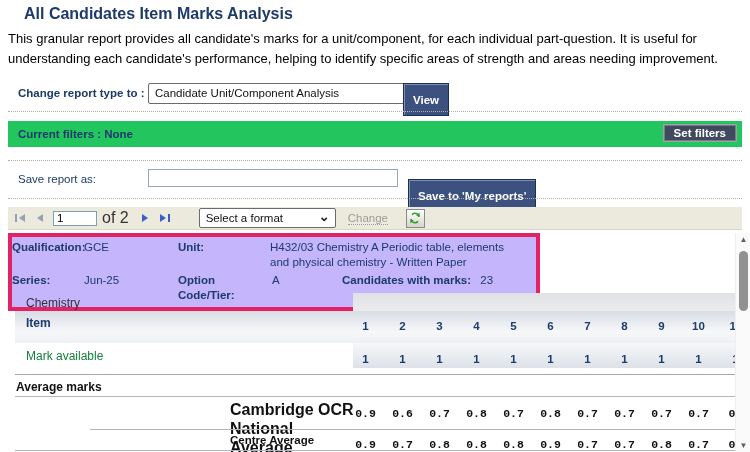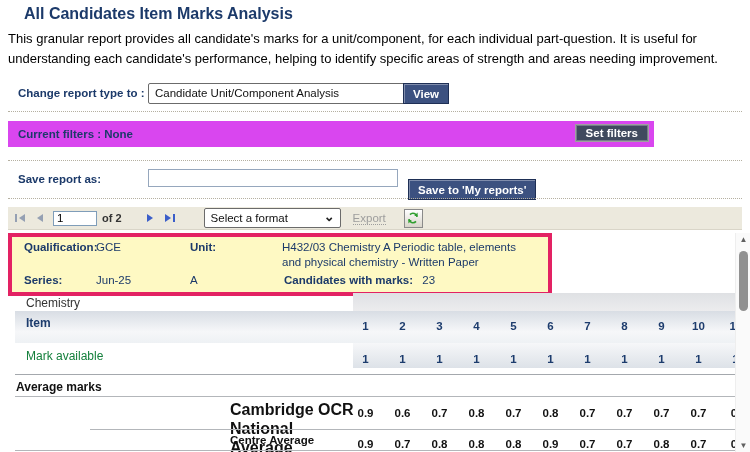--- a/index.html
+++ b/index.html
@@ -15,69 +15,69 @@
   .rt-label{position:absolute;left:18px;top:87px;font-size:11.5px;font-weight:bold;color:#1c3a6a;}
   .fake-select{
     position:absolute;background:#fff;border:1px solid #6b6b6b;border-radius:2px;
     font-size:11.5px;color:#111;padding:3px 20px 0 6px;box-sizing:border-box;height:21px;
   }
   .fake-select .chev{position:absolute;right:5px;top:0px;font-size:13px;color:#222;font-weight:bold;}
   .rt-select{left:148px;top:83px;width:280px;}
   .btn-navy{
     position:absolute;background:#3c5180;color:#fff;font-weight:bold;font-size:11.5px;
     border:1px solid #1e2f55;box-shadow:inset 1px 1px 0 rgba(255,255,255,.35);
-    padding:3px 9px;height:21px;box-sizing:border-box;cursor:pointer;
+    padding:3px 9px;height:33px;box-sizing:border-box;cursor:pointer;
     font-family:"Liberation Sans",sans-serif;
   }
   .view-btn{left:403px;top:83px;}
 
   .dotted-sep{position:absolute;left:8px;width:734px;height:0;border-top:1px dotted #b5b0a1;}
   .sep1{top:111px;} .sep2{top:160px;} .sep3{top:198px;}
 
   
-  .filters-bar{position:absolute;left:8px;top:121px;width:646px;height:26px;background:#d946ef;}
+  .filters-bar{position:absolute;left:8px;top:121px;width:734px;height:26px;background:#22c55e;}
   .filters-label{position:absolute;left:10px;top:7px;font-size:11.5px;font-weight:bold;color:#1c3a6a;}
   .setfilters-btn{
     position:absolute;right:5px;top:3px;background:#404a5e;color:#fff;font-weight:bold;
     font-size:11.5px;border:1px solid #a0a0a0;box-shadow:inset 0 0 0 1px rgba(255,255,255,.28);
     padding:2px 10px;cursor:pointer;font-family:"Liberation Sans",sans-serif;
   }
 
   
-  .save-label{position:absolute;left:18px;top:173px;font-size:11.5px;font-weight:bold;color:#1c3a6a;}
+  .save-label{position:absolute;left:18px;top:173px;font-size:11.5px;font-weight:normal;color:#1c3a6a;}
   .save-input{
     position:absolute;left:148px;top:169px;width:250px;height:18px;border:1px solid #96a7bd;
     font-size:11.5px;padding:0 3px;box-sizing:border-box;
   }
   .save-btn{left:408px;top:179px;}
 
   
   .toolbar{
     position:absolute;left:8px;top:207px;width:734px;height:23px;background:#ece9dd;
     display:flex;align-items:center;border-bottom:1px solid #d9d5c8;box-sizing:border-box;
   }
   .nav-ic{display:inline-flex;align-items:center;justify-content:center;width:16px;height:14px;margin-left:4px;cursor:pointer;}
   .nav-disabled svg{fill:#95a0b3;}
   .nav-enabled svg{fill:#3b5ec9;}
   .page-input{
     width:44px;height:15px;border:1px solid #7f9db9;font-size:11.5px;padding:0 3px;
     margin-left:5px;box-sizing:border-box;
   }
-  .of-label{font-size:11px;color:#333;margin-left:5px;margin-right:16px;font-weight:bold;}
+  .of-label{font-size:16px;color:#333;margin-left:5px;margin-right:4px;}
   .fmt-select{position:relative;left:0;top:0;margin-left:26px;width:137px;height:20px;display:inline-block;padding-top:3px;}
   .export-link{font-size:11.5px;color:#9d9d9d;border-bottom:1px dotted #9d9d9d;margin-left:12px;cursor:pointer;}
   .refresh-btn{
     margin-left:18px;width:17px;height:17px;border:1px solid #8a8a8a;
     background:linear-gradient(#ffffff,#d8d4ca);display:inline-flex;align-items:center;justify-content:center;cursor:pointer;
   }
 
   
   .info-box{
-    position:absolute;left:8px;top:233px;width:524px;border:4px solid #e32263;background:#fef9c3;
-    padding:3px 0 4px 12px;color:#1c3a6a;font-size:11.5px;line-height:15px;
+    position:absolute;left:8px;top:233px;width:524px;border:4px solid #e32263;background:#c4b5fd;
+    padding:3px 0 4px 0;color:#1c3a6a;font-size:11.5px;line-height:15px;
   }
   .info-row1{display:grid;grid-template-columns:72px 94px 92px 252px;}
   .info-row2{display:grid;grid-template-columns:72px 94px 94px 70px auto;margin-top:3px;}
   .ib-label{font-weight:bold;}
   .cand-wrap{white-space:nowrap;}
   .cand-val{margin-left:6px;font-weight:normal;}
 
   
   .tbl{position:absolute;left:0;top:0;width:750px;height:452px;pointer-events:none;}
   .chem-bg{position:absolute;left:353px;top:293px;width:382px;height:18px;
@@ -91,21 +91,21 @@
   .item-cells{top:316px;}
   .mark-bg{position:absolute;left:353px;top:343px;width:382px;height:25px;
     background:linear-gradient(#f6f7f9,#dde2e8);}
   .mark-label{position:absolute;left:26px;top:349px;font-size:12px;color:#15803d;}
   .mark-cells{top:349px;}
   .tline{position:absolute;height:0;border-top:1px solid #a4a8ad;}
   .l1{left:15px;top:374px;width:720px;}
   .avg-label{position:absolute;left:16px;top:380px;font-size:12px;font-weight:bold;color:#111;}
   .l2{left:15px;top:396px;width:720px;border-top-color:#b3b6ba;}
   .camb-label{position:absolute;left:230px;top:400px;width:128px;font-size:16px;font-weight:bold;color:#111;line-height:19px;}
-  .dark-cell{color:#111;}
+  .dark-cell{color:#111;font-family:Liberation Mono, monospace;}
   .camb-cells{top:403px;}
   .l3{left:90px;top:429px;width:645px;border-top-color:#b3b6ba;}
   .centre-label{position:absolute;left:230px;top:434px;font-size:11.5px;font-weight:bold;color:#111;}
   .centre-cells{top:434px;}
   .l4{left:15px;top:450px;width:720px;border-top-color:#b3b6ba;}
 
   
   .vscroll{position:absolute;left:735px;top:233px;width:15px;height:219px;background:#fafafa;border-left:1px solid #eee;box-sizing:border-box;}
   .vs-up{position:absolute;top:2px;left:0;width:15px;text-align:center;font-size:8px;color:#606060;cursor:pointer;}
   .vs-thumb{position:absolute;left:3px;top:18px;width:9px;height:60px;background:#919191;border-radius:5px;cursor:pointer;}
@@ -163,41 +163,42 @@
     <span class="nav-ic nav-enabled">
       <svg viewBox="0 0 12 12" width="12" height="12">
           <path d="M1 2 L7 6 L1 10 Z"></path>
           <rect x="9" y="2" width="2" height="8"></rect>
         </svg>
     </span>
     <span class="fake-select fmt-select">
       <span>Select a format</span>
       <span class="chev">⌄</span>
     </span>
-    <span class="export-link">Export</span>
+    <span class="export-link">Change</span>
     <span class="refresh-btn">
       <svg viewBox="0 0 12 12" width="12" height="12">
         <path d="M2 7 a4 4 0 0 0 7 2.4" stroke="#2f9e2f" fill="none" stroke-width="1.6"></path>
         <path d="M10 5 a4 4 0 0 0 -7 -2.4" stroke="#2f9e2f" fill="none" stroke-width="1.6"></path>
         <path d="M10.6 0.6 v3.4 h-3.4 Z" fill="#2f9e2f"></path>
         <path d="M1.4 11.4 v-3.4 h3.4 Z" fill="#2f9e2f"></path>
       </svg>
     </span>
   </div>
 
   <div class="info-box">
     <div class="info-row1">
       <span class="ib-label">Qualification:</span>
       <span>GCE</span>
       <span class="ib-label">Unit:</span>
       <span>H432/03 Chemistry A Periodic table, elements and physical chemistry - Written Paper</span>
     </div>
     <div class="info-row2">
       <span class="ib-label">Series:</span>
       <span>Jun-25</span>
+      <span class="ib-label">Option Code/Tier:</span>
       <span>A</span>
       <span class="cand-wrap">
         <span class="ib-label">Candidates with marks:</span>
         <span class="cand-val">23</span>
       </span>
     </div>
   </div>
 
   <div class="tbl">
     <div class="chem-bg"></div>

